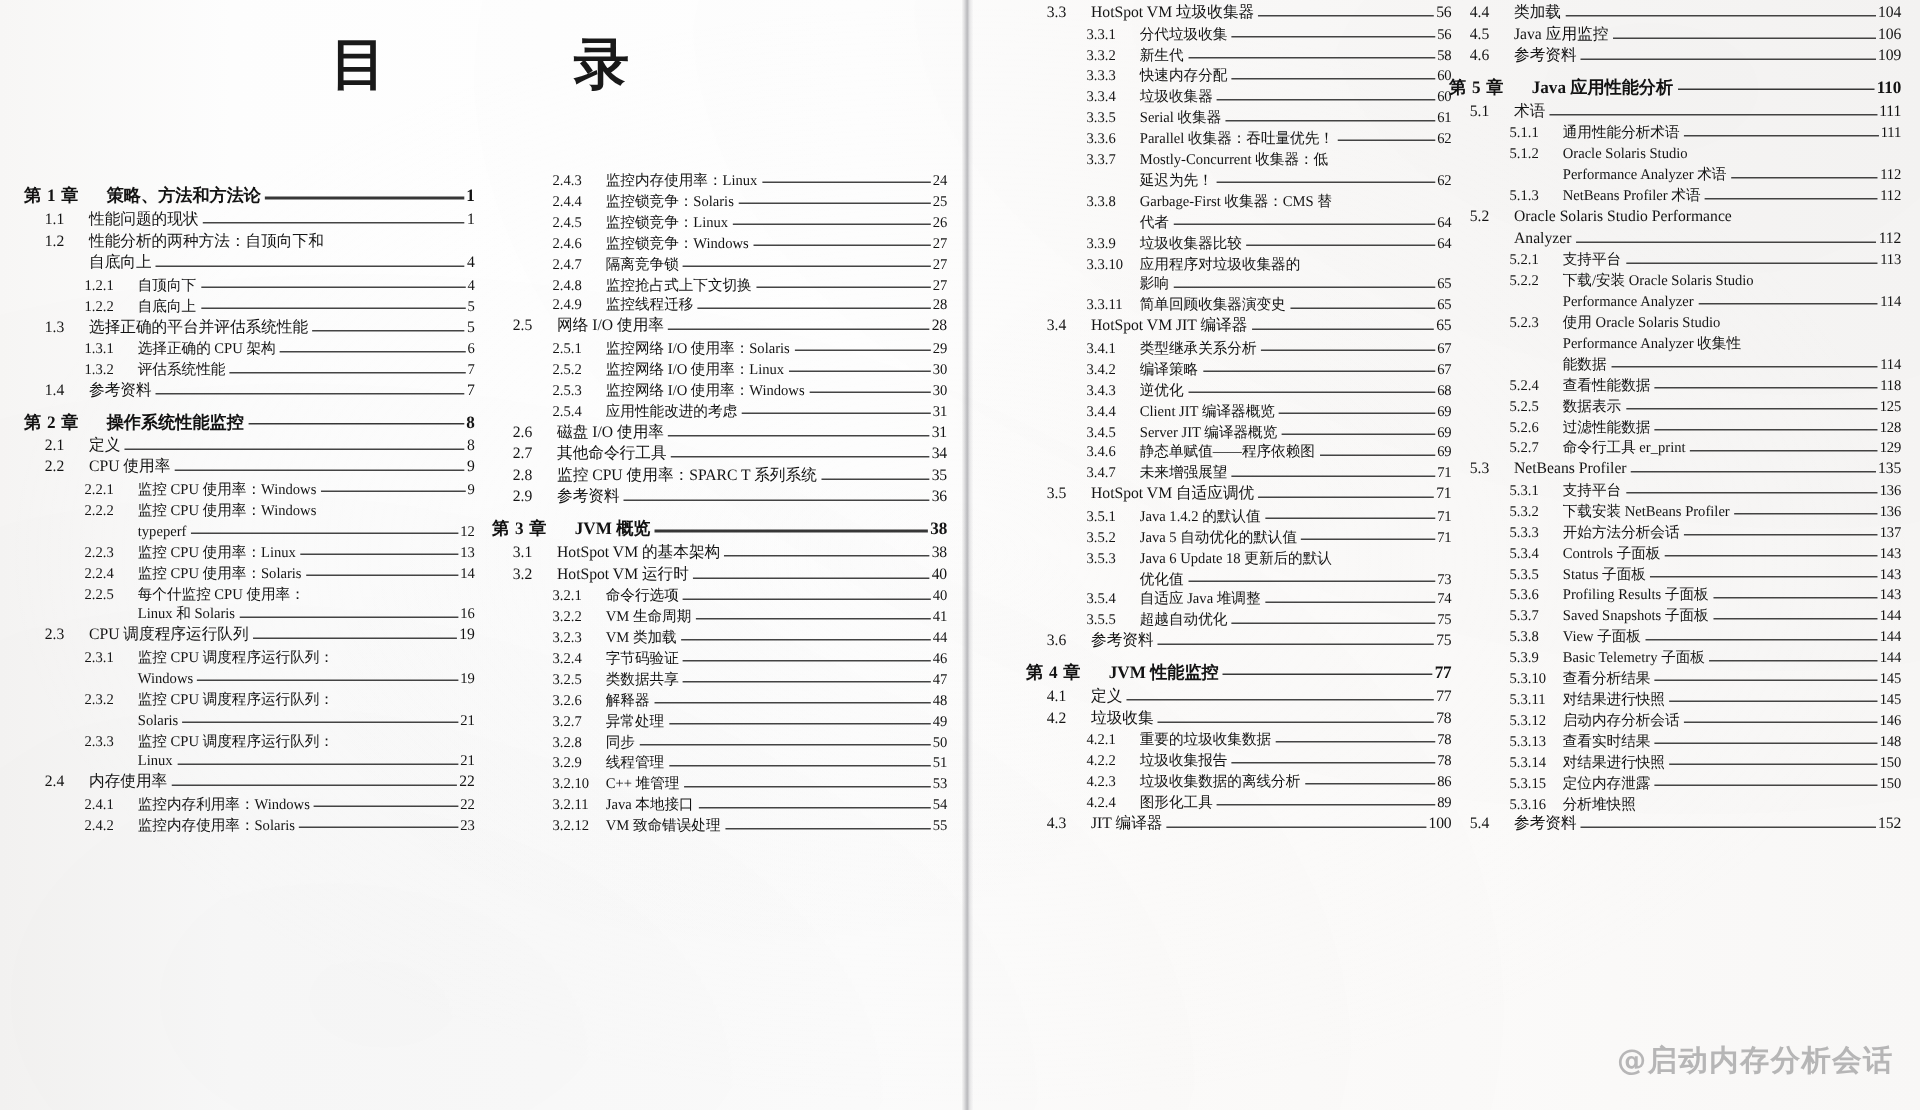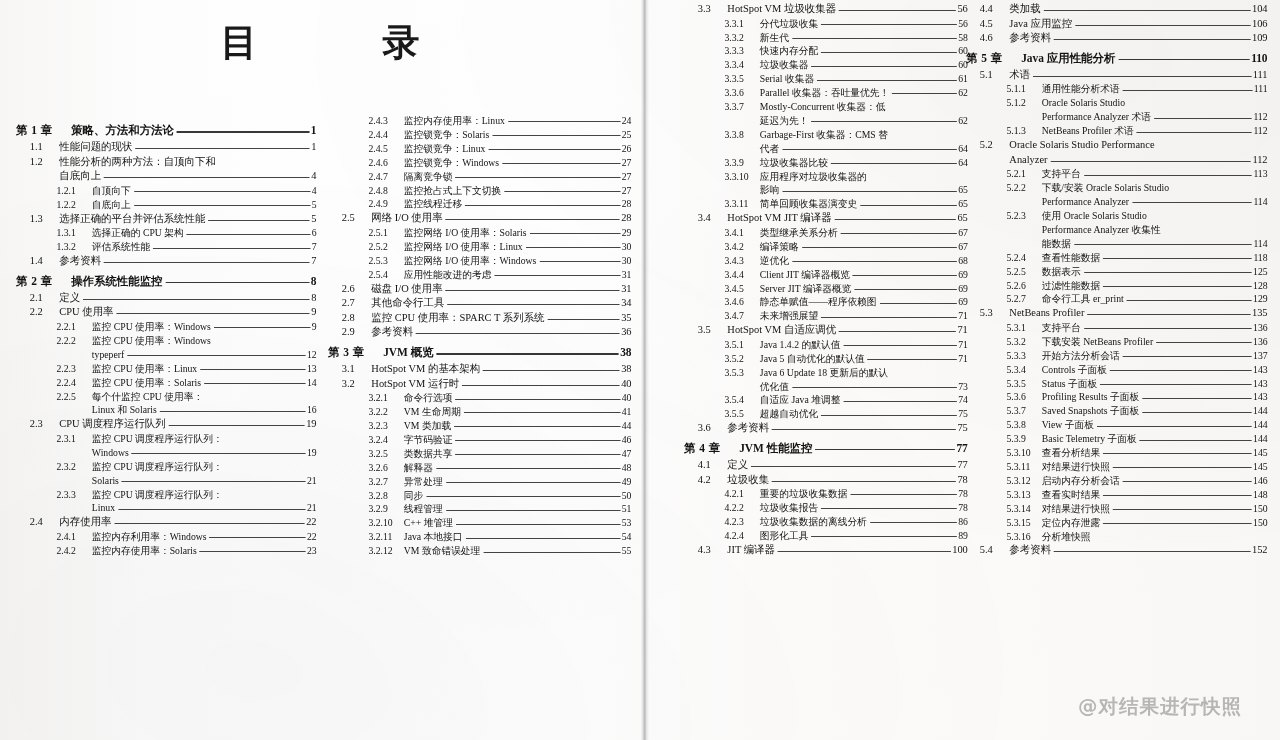--- a/index.html
+++ b/index.html
@@ -1241,14 +1241,14 @@
           <span class="lbl">参考资料</span>
           <span class="lead"></span>
           <span class="pg">152</span>
         </div>
       </div>
     </div>
 
   <div id="gutter"></div>
   <div id="grain"></div>
 
-  <div id="watermark">@对结果进行快照</div>
+  <div id="watermark">@启动内存分析会话</div>
 </div>
 
 </body></html>

